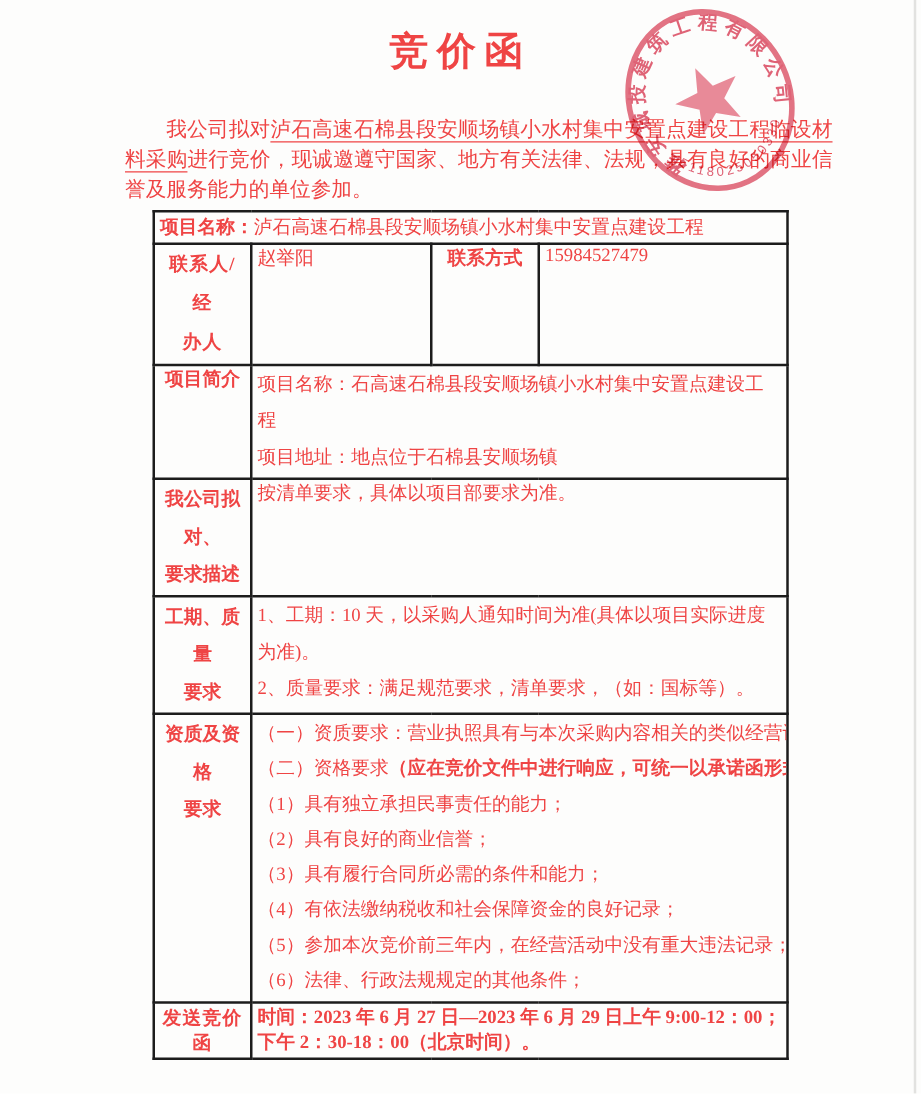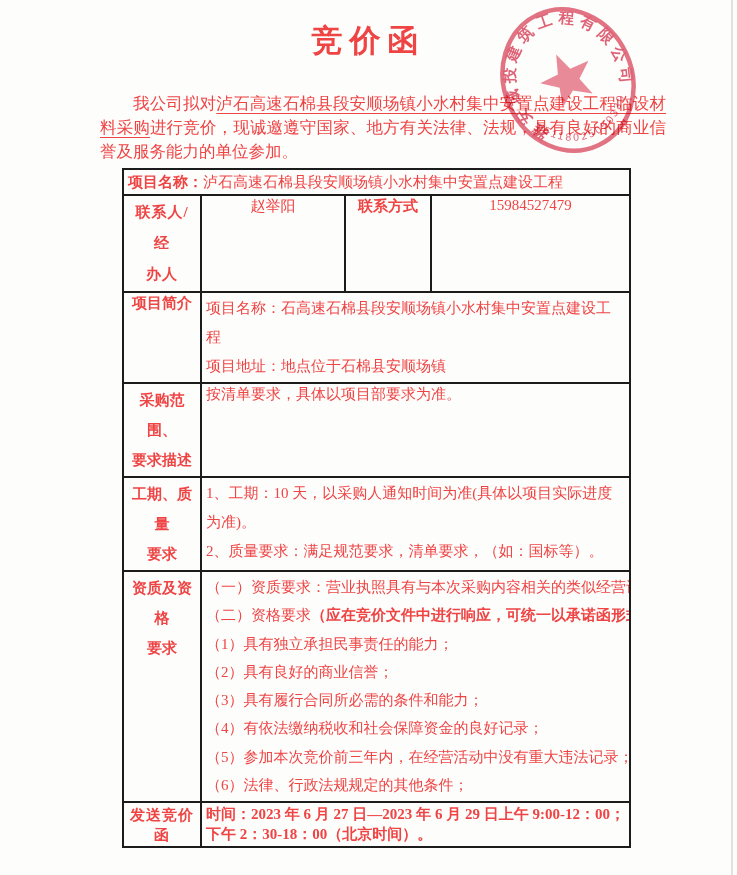--- a/index.html
+++ b/index.html
@@ -45,21 +45,21 @@
   .vmid{ vertical-align:middle; }
   td.val{ padding-left:10px; padding-top:6px; }
   td.twolines div{ line-height:29px; }
   td.quallines{ padding-left:24px; padding-top:5px; }
   td.quallines div{ line-height:28.3px; white-space:nowrap; }
   .bold{ font-weight:bold; }
   td.sendtime{ font-weight:bold; line-height:20px; padding:1px 6px 0 8px; font-size:14.5px; text-align:justify;}
   
   th.contact{ text-align:left; padding-left:7px; }
   th.contact div{ line-height:31px; letter-spacing:1px; }
-  td.c-name, td.c-phone{ padding-top:9px; padding-left:11px;text-align:center; }
+  td.c-name, td.c-phone{ padding-top:9px; padding-left:11px; }
   th.method{ text-align:left; padding-left:8px; padding-top:9px; }
   
   .scan-edge{
     position:absolute; top:0; right:4px; width:2px; height:100%;
     background:#e2e2e0;
   }
 </style>
 </head>
 <body>
 
@@ -111,21 +111,21 @@
     <tr class="r4">
       <th class="vmid">项目简介</th>
       <td class="twolines val" colspan="3">
         <div>项目名称：石高速石棉县段安顺场镇小水村集中安置点建设工程</div>
         <div>项目地址：地点位于石棉县安顺场镇</div>
       </td>
     </tr>
 
     <tr class="r5">
       <th class="lblcell vmid">
-        <div>采购范围、</div>
+        <div>我公司拟对、</div>
         <div>要求描述</div>
       </th>
       <td class="val" colspan="3">按清单要求，具体以项目部要求为准。</td>
     </tr>
 
     <tr class="r6">
       <th class="lblcell vmid">
         <div>工期、质量</div>
         <div>要求</div>
       </th>

